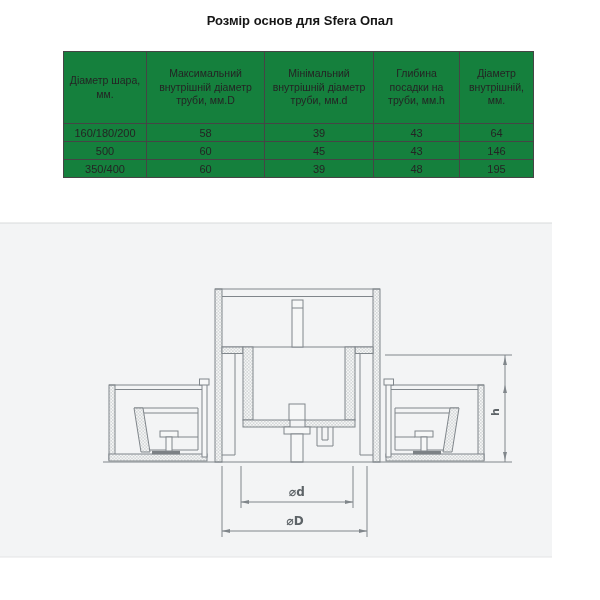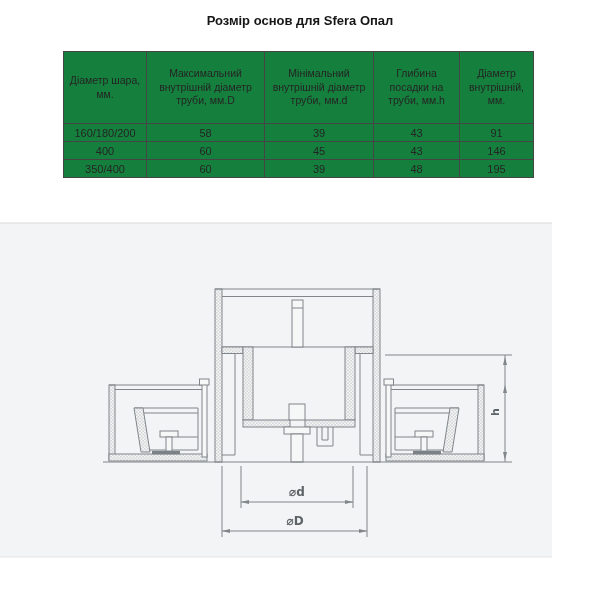--- a/index.html
+++ b/index.html
@@ -53,24 +53,24 @@
         <th>Максимальний внутрішній діаметр труби, мм.D</th>
         <th>Мінімальний внутрішній діаметр труби, мм.d</th>
         <th>Глибина посадки на труби, мм.h</th>
         <th>Діаметр внутрішній, мм.</th>
       </tr>
       <tr>
         <td>160/180/200</td>
         <td>58</td>
         <td>39</td>
         <td>43</td>
-        <td>91</td>
-      </tr>
-      <tr>
-        <td>400</td>
+        <td>64</td>
+      </tr>
+      <tr>
+        <td>500</td>
         <td>60</td>
         <td>45</td>
         <td>43</td>
         <td>146</td>
       </tr>
       <tr>
         <td>350/400</td>
         <td>60</td>
         <td>39</td>
         <td>48</td>

